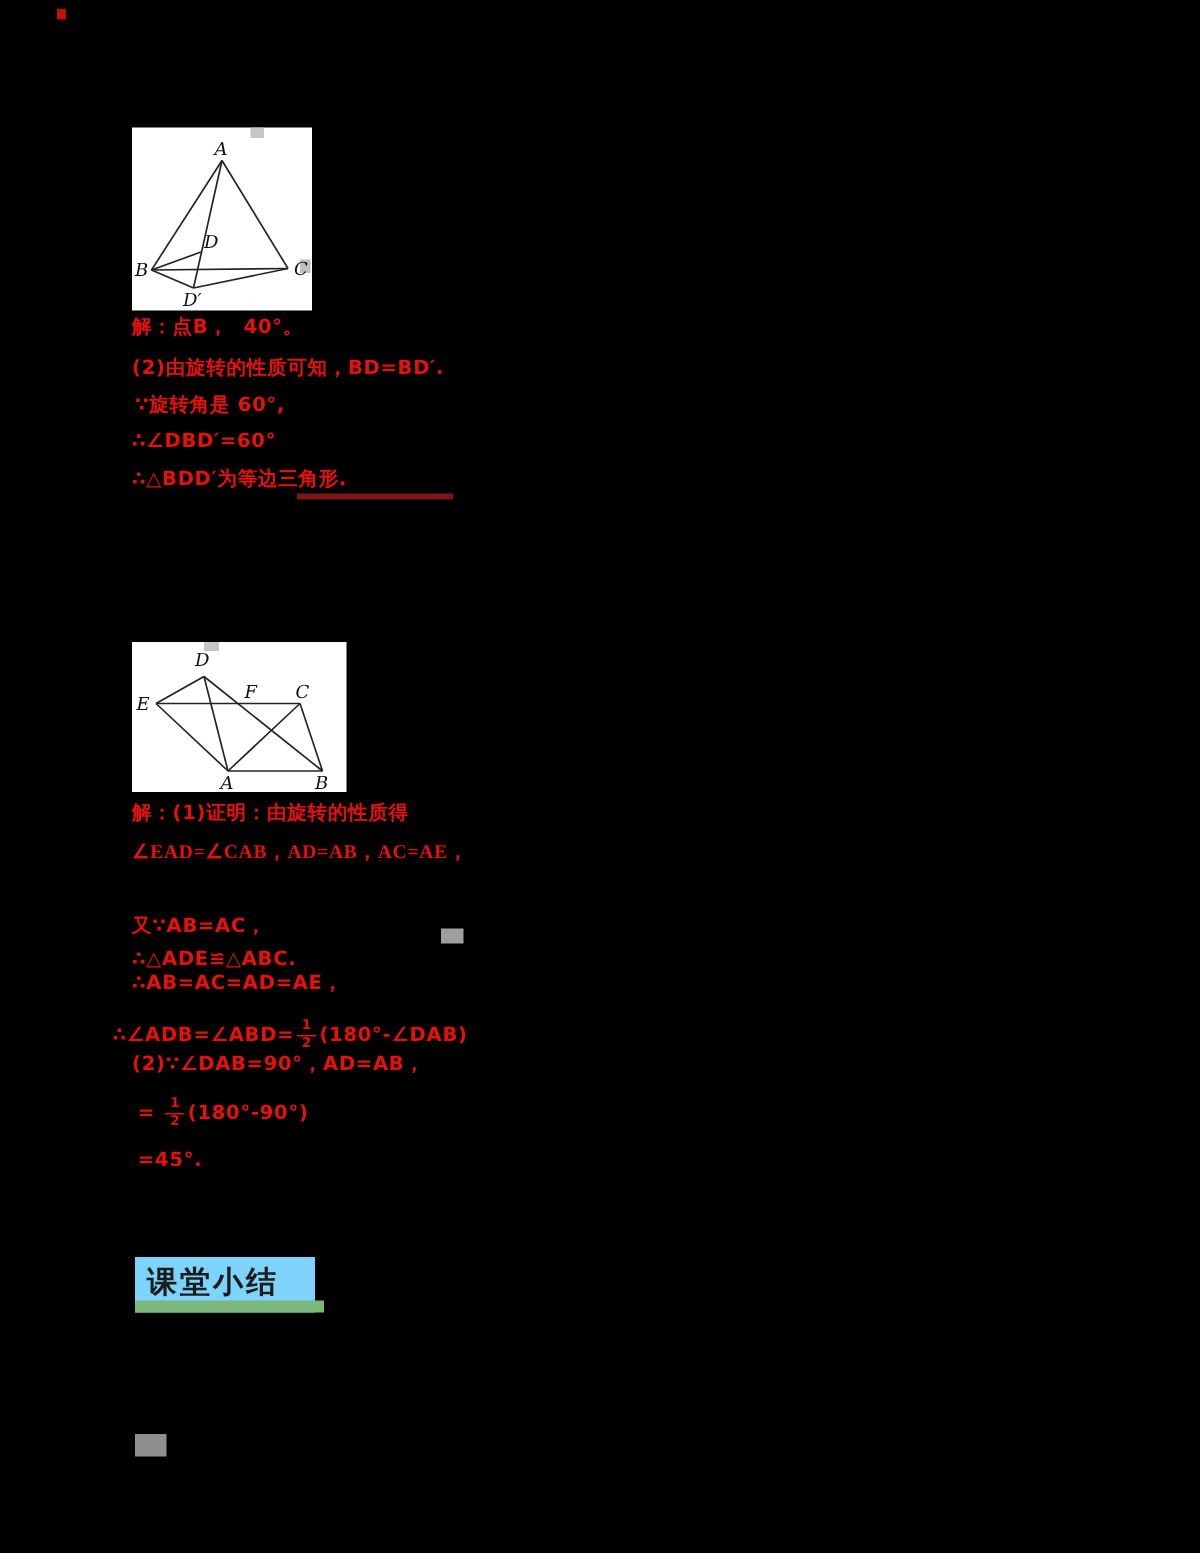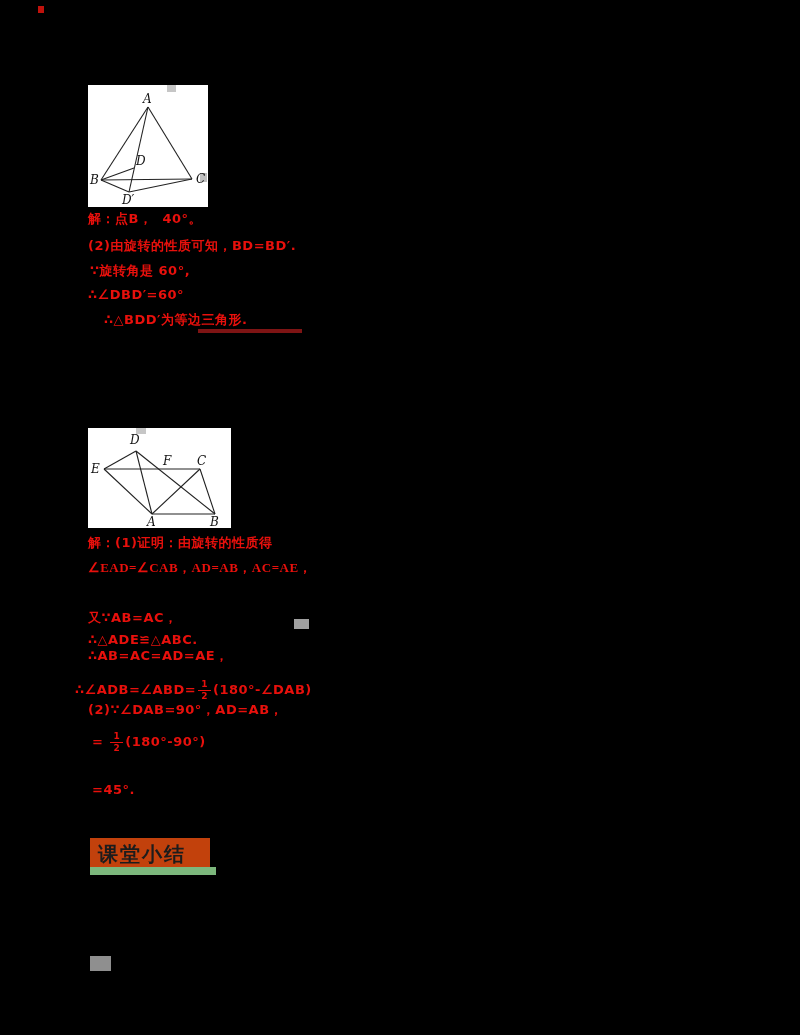--- a/index.html
+++ b/index.html
@@ -38,21 +38,21 @@
     font-size:9px;
     line-height:1;
     margin:0 2px;
   }
   .frac .num{display:block;border-bottom:1.5px solid #e8100c;padding:0 3px 1px;}
   .frac .den{display:block;padding-top:1px;}
   .summary-box{
     position:absolute;
     left:90px;top:838px;
     width:120px;height:37px;
-    background:#c2410c;
+    background:#7dd3fc;
   }
   .summary-title{
     font-family:"DejaVu Serif","Liberation Serif",serif;
     font-size:20px;
     font-weight:bold;
     color:#1c1c1c;
     letter-spacing:2px;
     padding:3px 0 0 8px;
     white-space:nowrap;
   }
@@ -87,21 +87,21 @@
     <text x="108" y="98">C</text>
     <text x="48" y="80">D</text>
     <text x="34" y="119">D′</text>
   </svg>
 </div>
 
 <div class="red-line" style="left:88px;top:211px;">解：点B，  40°。</div>
 <div class="red-line" style="left:88px;top:238px;">(2)由旋转的性质可知，BD=BD′.</div>
 <div class="red-line" style="left:90px;top:263px;">∵旋转角是 60°,</div>
 <div class="red-line" style="left:88px;top:287px;">∴∠DBD′=60°</div>
-<div class="red-line" style="left:88px;top:312px;margin-left:16px;">∴△BDD′为等边三角形.</div>
+<div class="red-line" style="left:88px;top:312px;">∴△BDD′为等边三角形.</div>
 <div class="artifact" style="left:198px;top:329px;width:104px;height:4px;background:#7e1414;"></div>
 
 <div class="fig" style="left:88px;top:428px;width:143px;height:100px;">
   <svg width="143" height="100" viewBox="0 0 143 100">
     <g stroke="#222" stroke-width="1.1" fill="none">
       <line x1="16" y1="41" x2="112" y2="41"></line>
       <line x1="16" y1="41" x2="48" y2="23"></line>
       <line x1="16" y1="41" x2="64" y2="86"></line>
       <line x1="48" y1="23" x2="64" y2="86"></line>
       <line x1="48" y1="23" x2="127" y2="86"></line>
@@ -123,21 +123,21 @@
 <div class="red-line" style="left:88px;top:560px;font-family:Liberation Serif, serif;">∠EAD=∠CAB，AD=AB，AC=AE，</div>
 <div class="red-line" style="left:88px;top:610px;">又∵AB=AC，</div>
 <div class="red-line" style="left:88px;top:609px;margin-top:39px;">∴AB=AC=AD=AE，</div>
 <div class="red-line" style="left:88px;top:632px;text-align:center;">∴△ADE≌△ABC.</div>
 <div class="red-line" style="left:88px;top:657px;margin-top:45px;">(2)∵∠DAB=90°，AD=AB，</div>
 
 <div class="red-line" style="left:75px;top:680px;"><span>∴∠ADB=∠ABD=</span><span class="frac"><span class="num">1</span><span class="den">2</span></span><span>(180°-∠DAB)</span></div>
 
 <div class="red-line" style="left:92px;top:732px;"><span>= </span><span class="frac"><span class="num">1</span><span class="den">2</span></span><span>(180°-90°)</span></div>
 
-<div class="red-line" style="left:92px;top:766px;margin-top:16px;">=45°.</div>
+<div class="red-line" style="left:92px;top:766px;">=45°.</div>
 
 <div class="artifact" style="left:294px;top:619px;width:15px;height:10px;background:#a0a0a0;"></div>
 
 <div class="summary-box">
   <div class="summary-title">课堂小结</div>
   <div class="summary-accent"></div>
 </div>
 
 <div class="artifact" style="left:90px;top:956px;width:21px;height:15px;background:#8f8f8f;"></div>
 

